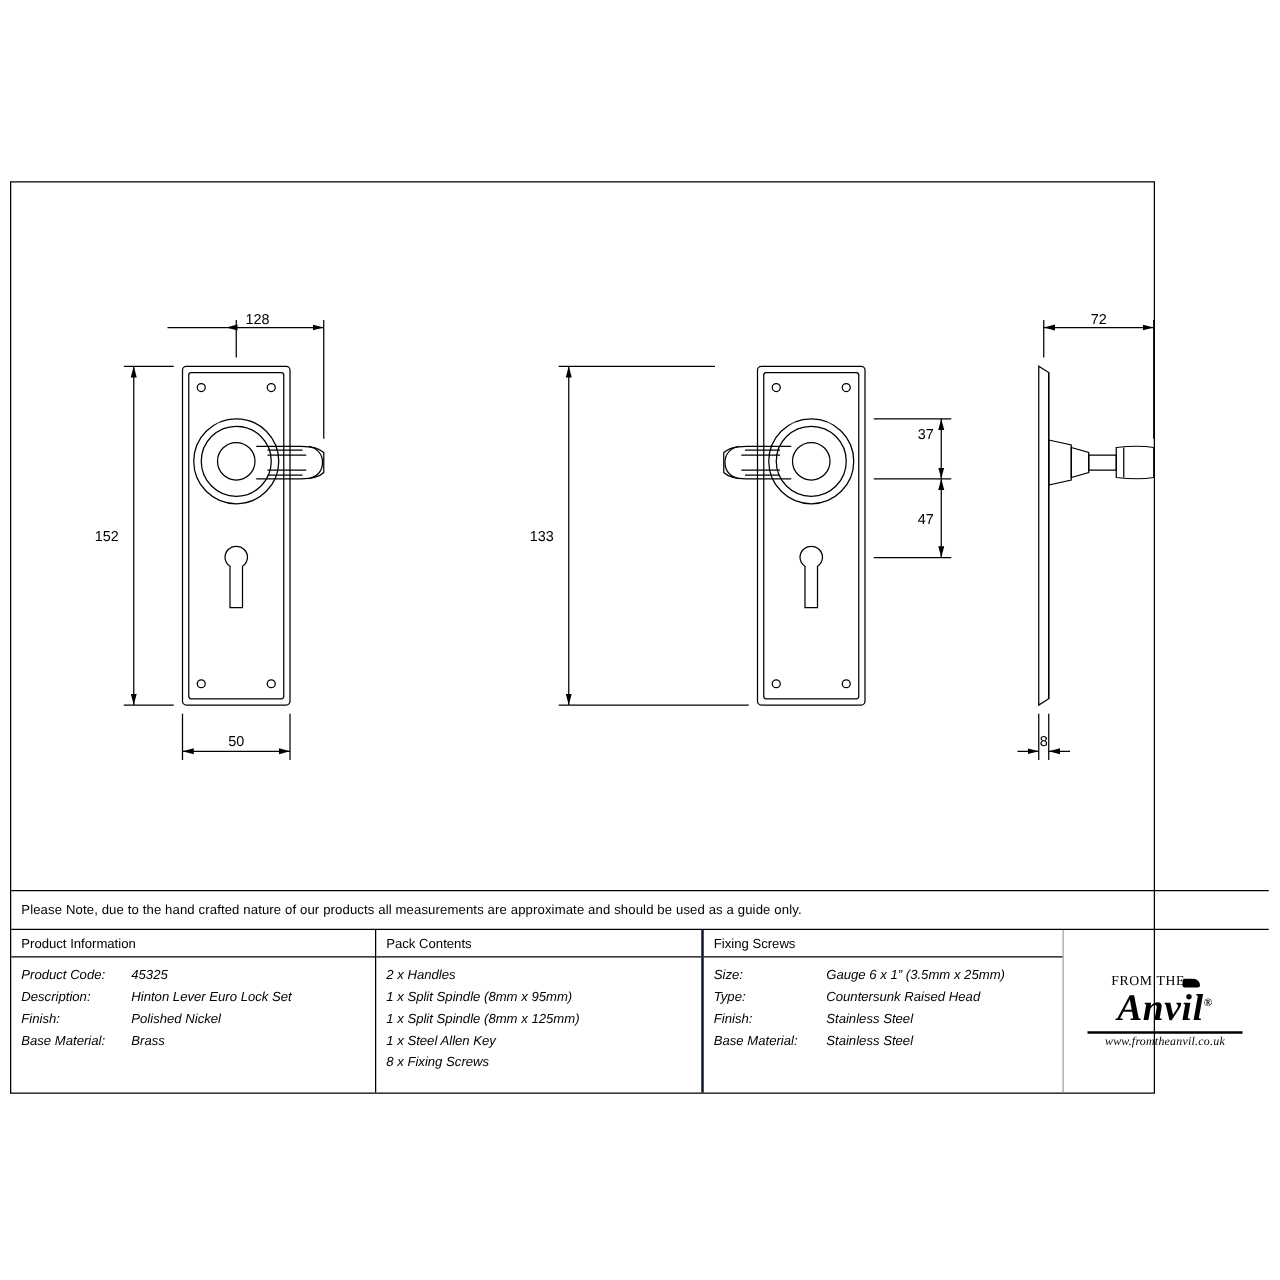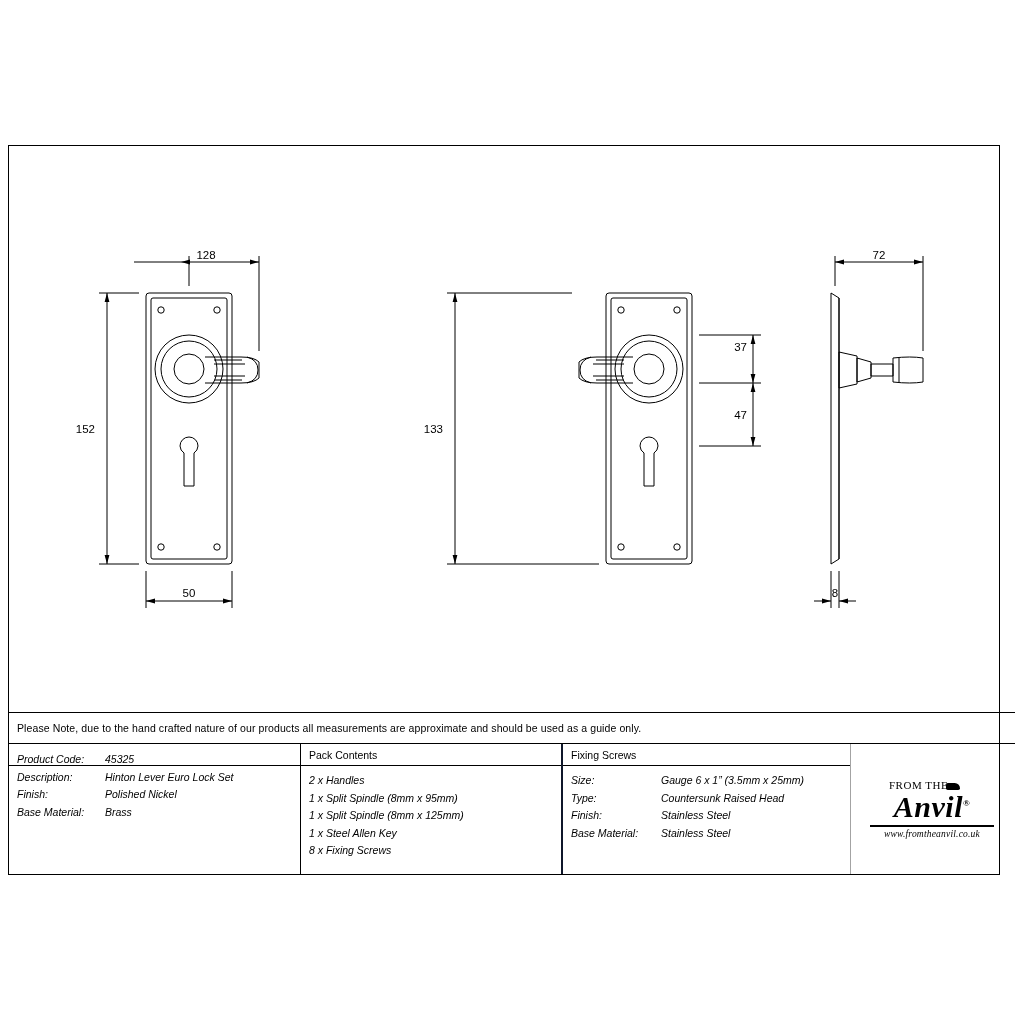--- a/index.html
+++ b/index.html
@@ -12,21 +12,21 @@
     height: 1024px;
     font-family: "Liberation Sans", sans-serif;
     color: #000000;
     position: relative;
     overflow: hidden;
   }
   #sheet {
     position: absolute;
     left: 8px;
     top: 145px;
-    width: 992px;
+    width: 916px;
     height: 730px;
     border: 1px solid #000000;
     box-sizing: border-box;
   }
   .drawing-area {
     position: absolute;
     left: 0; top: 0;
     width: 1006px;
     height: 566px;
   }
@@ -278,20 +278,21 @@
     </svg>
   </div>
 
   <div class="note-row">
     <div class="note-text">Please Note, due to the hand crafted nature of our products all measurements are approximate and should be used as a guide only.</div>
   </div>
 
   <div class="info-row">
 
     <div class="info-col col-product">
+      <div class="col-head">Product Information</div>
       <div class="col-head-rule"></div>
       <div class="col-body">
         <div class="kv">
           <span class="k">Product Code:</span>
           <span class="v">45325</span>
         </div>
         <div class="kv">
           <span class="k">Description:</span>
           <span class="v">Hinton Lever Euro Lock Set</span>
         </div>

